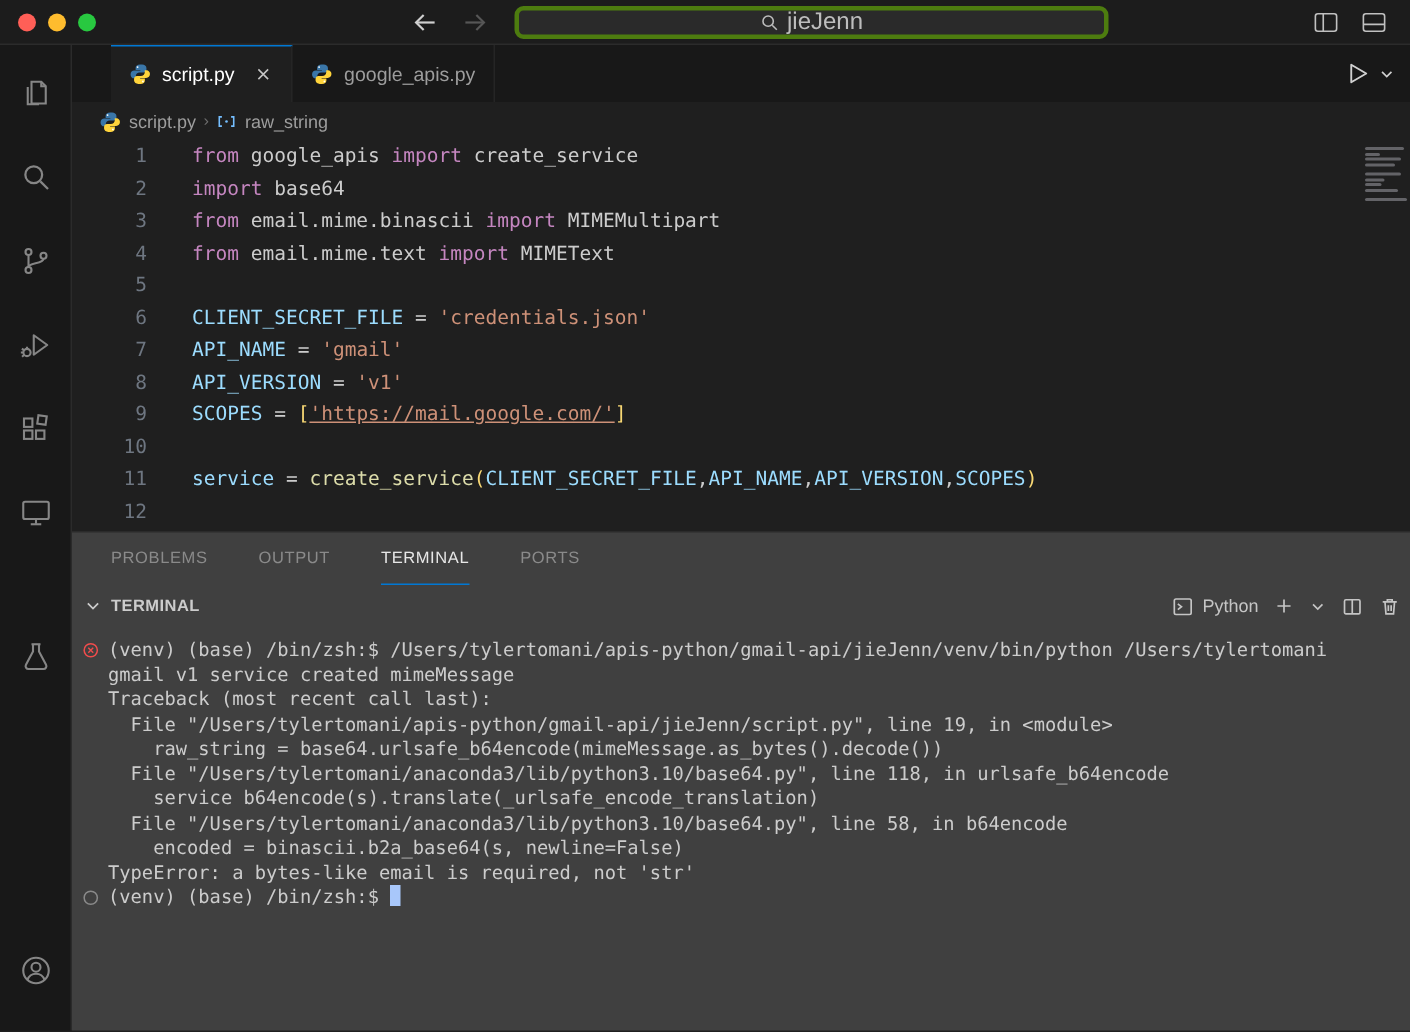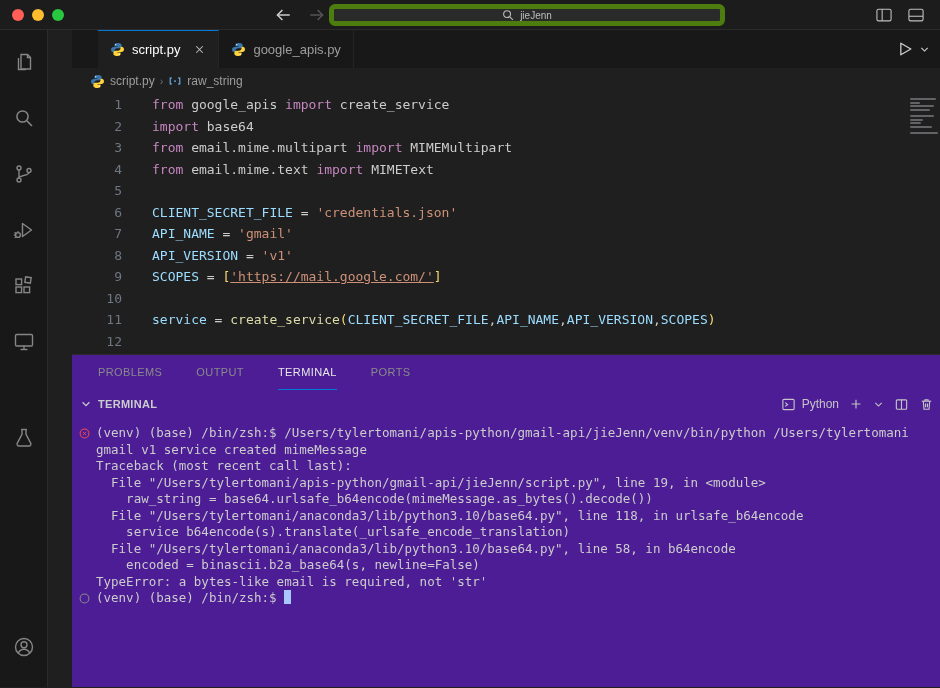--- a/index.html
+++ b/index.html
@@ -9,28 +9,28 @@
 
   
   .titlebar { position:relative; height:30px; background:#1c1c1c; border-bottom:1px solid #2b2b2b; }
   .traffic { position:absolute; left:12px; top:9px; display:flex; gap:8px; }
   .light { width:12px; height:12px; border-radius:50%; }
   .light.close { background:#ff5f57; }
   .light.min   { background:#febc2e; }
   .light.zoom  { background:#28c840; }
   .nav-arrows { position:absolute; left:274px; top:0; height:30px; display:flex; align-items:center; gap:16px; color:#cfcfcf; }
   .arrow.disabled { color:#565656; }
-  .searchbox { position:absolute; left:329px; top:4px; width:396px; height:22px;
-    background:#2a2a2a; border:5px solid #4d7c0f; border-radius:6px;
+  .searchbox { position:absolute; left:343px; top:4px; width:396px; height:22px;
+    background:#2a2a2a; border:3px solid #4d7c0f; border-radius:6px;
     display:flex; align-items:center; justify-content:center; gap:6px;
-    color:#bdbdbd; font-size:10px; cursor:pointer; }
+    color:#bdbdbd; font-size:16px; cursor:pointer; }
   .titlebar-right { position:absolute; right:0; top:0; height:30px; display:flex; align-items:center; gap:12px; padding-right:4px; color:#c0c0c0; overflow:hidden; width:66px; }
 
   
-  .main { display:flex; height:657px;gap:24px; }
+  .main { display:flex; height:657px; }
   .activitybar { width:48px; background:#181818; border-right:1px solid #2b2b2b;
     display:flex; flex-direction:column; justify-content:space-between; padding:4px 0 12px; }
   .activity-item { width:47px; height:56px; display:flex; align-items:center; justify-content:center; color:#868686; cursor:pointer; }
   .activity-item.gap-above { margin-top:40px; }
   .content { flex:1; min-width:0; display:flex; flex-direction:column; }
 
   
   .tabbar { height:38px; background:#181818; display:flex; justify-content:space-between; align-items:stretch; }
   .tabs { display:flex; padding-left:26px; }
   .tab { display:flex; align-items:center; gap:7px; padding:0 12px; font-size:13px;
@@ -51,21 +51,21 @@
   .code-line { display:flex; height:21.5px; line-height:21.5px; white-space:pre; }
   .ln { width:50px; text-align:right; color:#6e7681; flex:none; }
   .code { padding-left:30px; }
   .seg-kw{color:var(--kw)} .seg-pl{color:#cccccc} .seg-str{color:var(--str)}
   .seg-var{color:var(--var)} .seg-fn{color:var(--fn)} .seg-brk{color:var(--brk)}
   .seg-lnk{color:var(--str); text-decoration:underline; cursor:pointer;}
   .minimap { position:absolute; top:3px; right:0; width:34px; height:38px; }
   .mm-row { height:2px; margin:1.4px 2px 1.4px 4px; background:rgba(210,210,220,.38); border-radius:1px; }
 
   
-  .panel { height:333px; background:#4c1d95; border-top:1px solid #2b2b2b; display:flex; flex-direction:column; }
+  .panel { height:333px; background:#404040; border-top:1px solid #2b2b2b; display:flex; flex-direction:column; }
   .panel-tabs { height:35px; display:flex; align-items:stretch; gap:34px; padding-left:26px; flex:none; }
   .panel-tab { display:flex; align-items:center; font-size:11px; letter-spacing:.4px;
     color:#8a8a8a; border-bottom:1px solid transparent; cursor:pointer; }
   .panel-tab.active { color:#e7e7e7; border-bottom-color:var(--accent); }
   .terminal-titlebar { height:28px; display:flex; align-items:center; justify-content:space-between;
     padding:0 6px 0 8px; color:#cccccc; flex:none; }
   .tt-left { display:flex; align-items:center; gap:6px; font-size:11px; font-weight:bold; letter-spacing:.3px; }
   .tt-right { display:flex; align-items:center; gap:10px; color:#c5c5c5; }
   .shell-chip { display:flex; align-items:center; gap:6px; font-size:12px; font-weight:normal; cursor:pointer; }
   .tt-btn { display:flex; align-items:center; cursor:pointer; }
@@ -277,21 +277,21 @@
               </svg>
             </span>
             <span>raw_string</span>
           </span>
         </div>
 
       <div class="editor">
         <div id="code-lines">
             <div class="code-line"><span class="ln">1</span><span class="code"><span class="seg-kw">from</span><span class="seg-pl"> google_apis </span><span class="seg-kw">import</span><span class="seg-pl"> create_service</span></span></div>
             <div class="code-line"><span class="ln">2</span><span class="code"><span class="seg-kw">import</span><span class="seg-pl"> base64</span></span></div>
-            <div class="code-line"><span class="ln">3</span><span class="code"><span class="seg-kw">from</span><span class="seg-pl"> email.mime.multipart </span><span class="seg-kw">import</span><span class="seg-pl"> MIMEMultipart</span></span></div>
+            <div class="code-line"><span class="ln">3</span><span class="code"><span class="seg-kw">from</span><span class="seg-pl"> email.mime.binascii </span><span class="seg-kw">import</span><span class="seg-pl"> MIMEMultipart</span></span></div>
             <div class="code-line"><span class="ln">4</span><span class="code"><span class="seg-kw">from</span><span class="seg-pl"> email.mime.text </span><span class="seg-kw">import</span><span class="seg-pl"> MIMEText</span></span></div>
             <div class="code-line"><span class="ln">5</span><span class="code"></span></div>
             <div class="code-line"><span class="ln">6</span><span class="code"><span class="seg-var">CLIENT_SECRET_FILE</span><span class="seg-pl"> = </span><span class="seg-str">'credentials.json'</span></span></div>
             <div class="code-line"><span class="ln">7</span><span class="code"><span class="seg-var">API_NAME</span><span class="seg-pl"> = </span><span class="seg-str">'gmail'</span></span></div>
             <div class="code-line"><span class="ln">8</span><span class="code"><span class="seg-var">API_VERSION</span><span class="seg-pl"> = </span><span class="seg-str">'v1'</span></span></div>
             <div class="code-line"><span class="ln">9</span><span class="code"><span class="seg-var">SCOPES</span><span class="seg-pl"> = </span><span class="seg-brk">[</span><span class="seg-lnk">'https://mail.google.com/'</span><span class="seg-brk">]</span></span></div>
             <div class="code-line"><span class="ln">10</span><span class="code"></span></div>
             <div class="code-line"><span class="ln">11</span><span class="code"><span class="seg-var">service</span><span class="seg-pl"> = </span><span class="seg-fn">create_service</span><span class="seg-brk">(</span><span class="seg-var">CLIENT_SECRET_FILE</span><span class="seg-pl">,</span><span class="seg-var">API_NAME</span><span class="seg-pl">,</span><span class="seg-var">API_VERSION</span><span class="seg-pl">,</span><span class="seg-var">SCOPES</span><span class="seg-brk">)</span></span></div>
             <div class="code-line"><span class="ln">12</span><span class="code"></span></div>
           </div>

